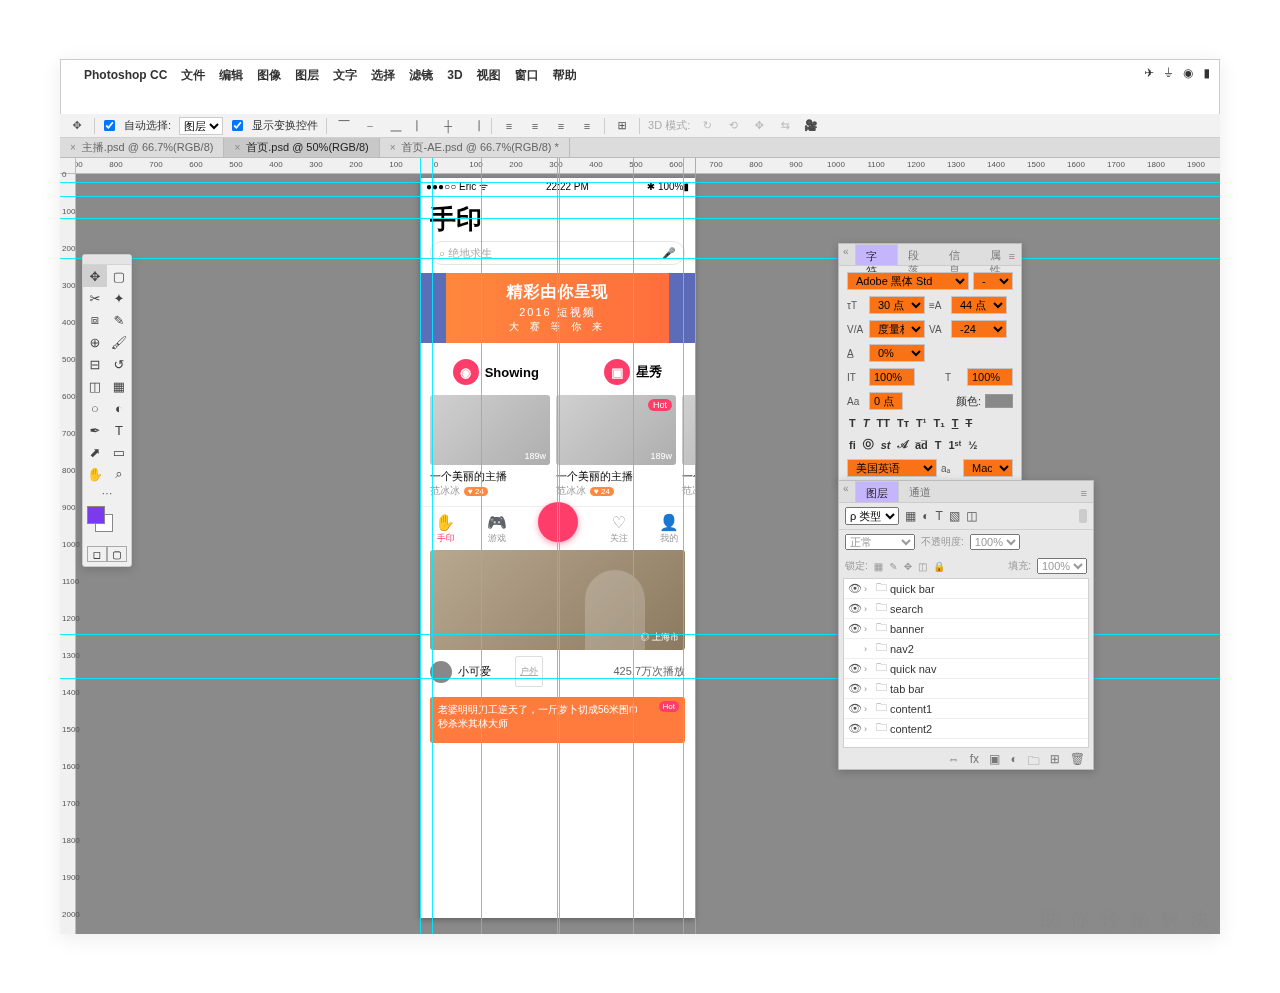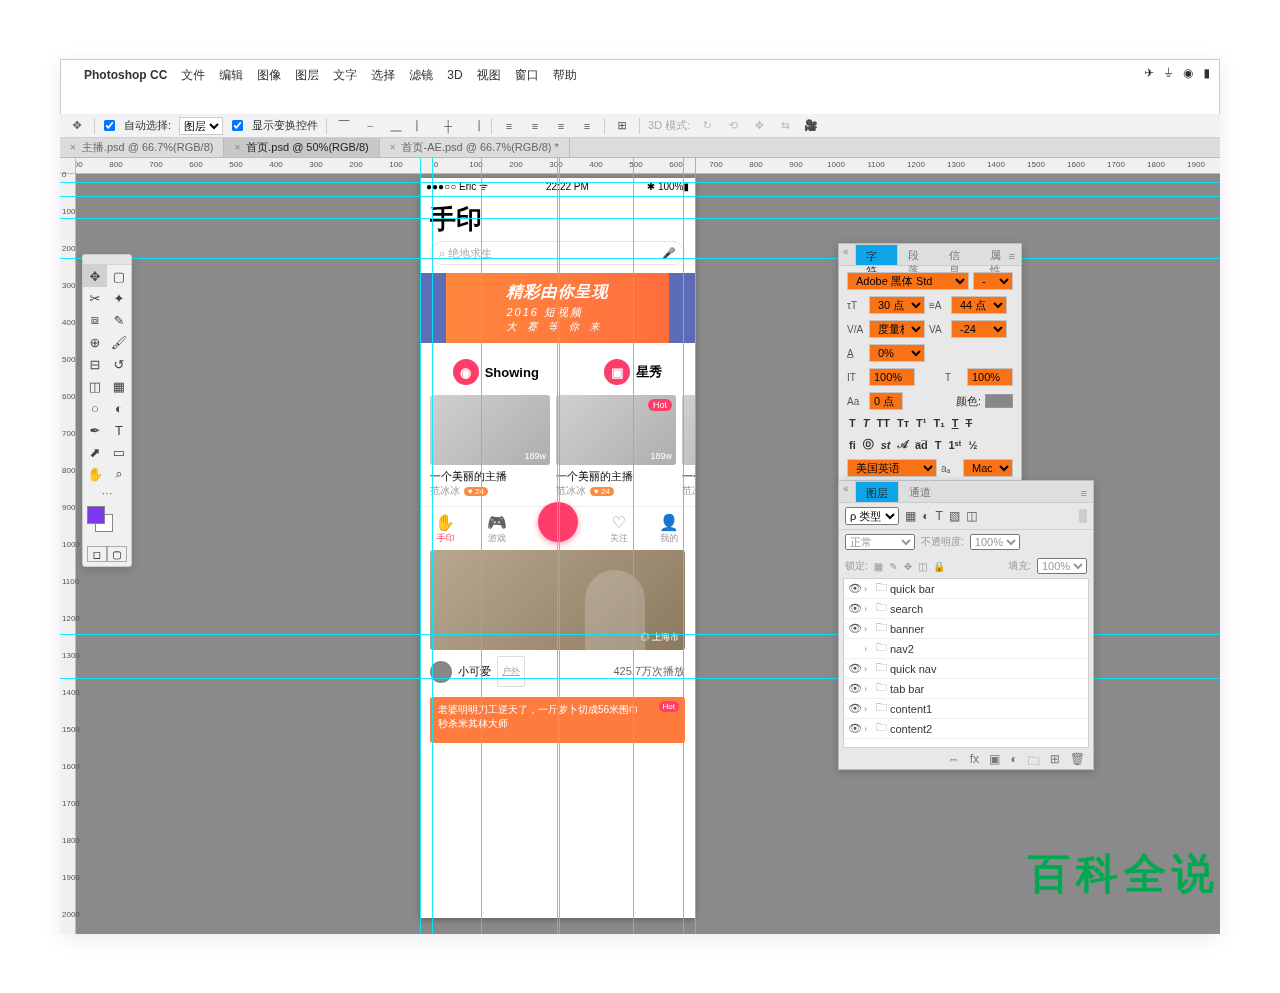--- a/index.html
+++ b/index.html
@@ -1,21 +1,21 @@
 <!DOCTYPE html>
 <html><head>
 <meta charset="utf-8">
 <style>
 * { margin:0; padding:0; box-sizing:border-box; font-family:-apple-system,"Helvetica Neue",Arial,sans-serif; }
 body { background:#fff; width:1280px; height:993px; position:relative; overflow:hidden; }
 .frame { position:absolute; left:60px; top:59px; width:1160px; height:875px; border:1px solid #ccc; background:#fff; box-shadow:0 4px 20px rgba(0,0,0,.08); }
 
 .menubar { position:absolute; left:70px; top:66px; right:70px; height:18px; display:flex; align-items:center; font-size:12px; color:#333; }
 .apple { margin-right:12px; font-size:13px; }
-.menubar span { margin-right:14px; cursor:default; }
+.menubar span { margin-right:14px; cursor:default;font-weight:bold; }
 .menubar .app-name { font-weight:700; }
 .menubar-right { position:absolute; right:70px; top:66px; display:flex; gap:10px; font-size:12px; color:#333; }
 
 .winchrome { position:absolute; left:60px; top:92px; width:1160px; height:22px; background:linear-gradient(#f6f6f6,#e9e9e9); border-bottom:1px solid #d0d0d0; display:flex; align-items:flex-end;margin-top:24px; }
 .traffic { display:flex; gap:7px; margin-left:10px; }
 .dot { width:11px; height:11px; border-radius:50%; }
 .dot.r{background:#ff5f56}.dot.y{background:#ffbd2e}.dot.g{background:#27c93f}
 .wintitle { position:absolute; left:0; right:0; text-align:center; font-size:12px; color:#555; }
 
 .optbar { position:absolute; left:60px; top:114px; width:1160px; height:24px; background:#f2f2f2; border-bottom:1px solid #d0d0d0; display:flex; align-items:center; font-size:11px; color:#333; padding:0 8px; gap:8px; }
@@ -40,21 +40,21 @@
 .guide-v { position:absolute; top:0; bottom:0; width:1px; background:#00eaff; opacity:.9; }
 .guide-h { position:absolute; left:0; right:0; height:1px; background:#00eaff; opacity:.9; }
 
 .statusbar { height:16px; display:flex; align-items:center; justify-content:space-between; padding:0 6px; font-size:10px; }
 .app-title { font-size:26px; font-weight:700; padding:8px 10px 4px; }
 .searchbox { margin:0 10px 8px; height:24px; border:1px solid #e5e5e5; border-radius:12px; display:flex; align-items:center; padding:0 8px; font-size:11px; color:#aaa; position:relative; }
 .searchbox .mic { position:absolute; right:8px; color:#888; }
 .banner { margin:0 0 10px; height:70px; background:linear-gradient(90deg,#ff8a3d,#ff6b3d); display:flex; align-items:center; justify-content:center; color:#fff; position:relative; overflow:hidden; }
 .banner-side{ position:absolute; top:0; bottom:0; width:26px; background:#4a6bc5; opacity:.9;}
 .banner .bs-l{left:0}.banner .bs-r{right:0}
-.banner-text { text-align:left;font-style:italic; }
+.banner-text { text-align:center; }
 .banner-text .l1{ font-size:16px; font-weight:700; letter-spacing:1px;}
 .banner-text .l2{ font-size:11px; letter-spacing:2px; margin-top:2px;}
 .banner-text .l3{ font-size:10px; letter-spacing:4px;}
 .quicknav { display:flex; justify-content:space-around; padding:6px 0 10px; }
 .qn { display:flex; align-items:center; gap:6px; font-size:13px; font-weight:600; }
 .qn .circ { width:26px; height:26px; border-radius:50%; background:#ff3d6b; display:flex; align-items:center; justify-content:center; color:#fff; font-size:13px;}
 .section-title { padding:6px 10px; font-size:13px; color:#222; }
 .section-title .arr { color:#aaa; margin-left:4px;}
 .cards { display:flex; gap:6px; padding:0 10px; overflow:hidden; }
 .card { width:120px; flex-shrink:0; }
@@ -67,41 +67,41 @@
 .tabbar { display:flex; justify-content:space-around; align-items:center; height:44px; border-top:1px solid #eee; margin-top:8px; position:relative; }
 .tab { display:flex; flex-direction:column; align-items:center; font-size:9px; color:#999; }
 .tab.active { color:#ff3d6b; }
 .tab .ic { font-size:16px; }
 .tab-center { width:40px; height:40px; border-radius:50%; background:#ff3d6b; margin-top:-14px; box-shadow:0 2px 6px rgba(255,61,107,.5);}
 .bigimg { margin:0 10px; height:100px; background:linear-gradient(135deg,#b8a890,#8c7a60); border-radius:3px; position:relative;}
 .bigimg .tag{ position:absolute; right:6px; bottom:6px; color:#fff; font-size:9px;}
 .bigimg .person{ position:absolute; right:40px; bottom:0; width:60px; height:80px; background:rgba(255,255,255,.2); border-radius:30px 30px 0 0;}
 .author-row{ display:flex; align-items:center; padding:6px 10px; font-size:11px;}
 .author-row .av{ width:22px; height:22px; border-radius:50%; background:#888; margin-right:6px;}
-.author-row .tag2{ font-size:9px; color:#aaa; border:1px solid #ddd; padding:8px 4px; border-radius:2px; margin-left:6px;text-decoration:underline;}
+.author-row .tag2{ font-size:9px; color:#aaa; border:1px solid #ddd; padding:8px 4px; border-radius:2px; margin-left:24px;text-decoration:underline;}
 .author-row .plays{ margin-left:auto; color:#666;}
 .banner2 { margin:4px 10px 0; height:46px; background:#ff7a3d; border-radius:3px; padding:6px 8px; color:#fff; font-size:10px; position:relative;}
 .banner2 .hot{ position:absolute; right:6px; top:4px; background:#ff3d6b; font-size:8px; padding:1px 4px; border-radius:6px;}
 
 .toolbox { position:absolute; left:82px; top:254px; width:50px; background:#f0f0f0; border:1px solid #ccc; border-radius:3px; box-shadow:0 3px 10px rgba(0,0,0,.15); z-index:10; }
 .toolbox .handle{ height:10px; background:#e4e4e4; border-bottom:1px solid #d4d4d4; }
 .tools { display:flex; flex-wrap:wrap; }
 .tool { width:24px; height:22px; display:flex; align-items:center; justify-content:center; font-size:13px; color:#444; border:1px solid transparent; }
 .tool.sel { background:#d0d0d0; }
 .swatch-wrap { padding:6px 4px; position:relative; height:40px;}
 .sw1{ position:absolute; left:4px; top:4px; width:18px; height:18px; background:#7c3aed; border:1px solid #888;}
 .sw2{ position:absolute; left:12px; top:12px; width:18px; height:18px; background:#fff; border:1px solid #888;}
 .toolbox .qm{ display:flex; padding:4px;}
 .toolbox .qm div{ width:20px; height:16px; border:1px solid #aaa; font-size:10px; display:flex; align-items:center; justify-content:center;}
 
 .panel { position:absolute; background:#e8e8e8; border:1px solid #bcbcbc; box-shadow:0 2px 8px rgba(0,0,0,.2); font-size:11px; color:#333; z-index:10;}
 .panel .close{ position:absolute; left:4px; top:2px; font-size:10px; color:#888;}
 .panel .tabsrow { display:flex; height:22px; border-bottom:1px solid #ccc; background:#dedede; padding-left:16px;}
 .panel .ptab{ padding:4px 10px; color:#777; }
-.panel .ptab.active{ background:#0ea5e9; color:#222; border:1px solid #ccc; border-bottom:none;}
+.panel .ptab.active{ background:#c4b5fd; color:#222; border:1px solid #ccc; border-bottom:none;}
 .panel .menu{ position:absolute; right:6px; top:6px; color:#888;}
 .char-panel { left:838px; top:243px; width:184px; }
 .char-body { padding:6px 8px; display:flex; flex-direction:column; gap:6px;}
 .row { display:flex; align-items:center; gap:4px;}
 .row select, .row input { border:1px solid #c4c4c4; background:#f97316; font-size:11px; height:18px; padding:0 4px;}
 .row .lbl{ width:18px; font-size:10px; display:flex; align-items:center; color:#555;}
 .tt-btns { display:flex; gap:3px; font-size:11px; font-weight:700; }
 .tt-btns span{ padding:1px 2px;}
 .colorbox{ width:28px; height:14px; background:#888; border:1px solid #999;}
 
@@ -567,15 +567,14 @@
     <span>fx</span>
     <span>▣</span>
     <span>◐</span>
     <span>🗀</span>
     <span>⊞</span>
     <span>🗑</span>
   </div>
 </div>
 
 <div class="watermark">
-  <div class="l1">百科全说</div>
   <div class="l2">助你轻松解决</div>
 </div>
 
 </body></html>

